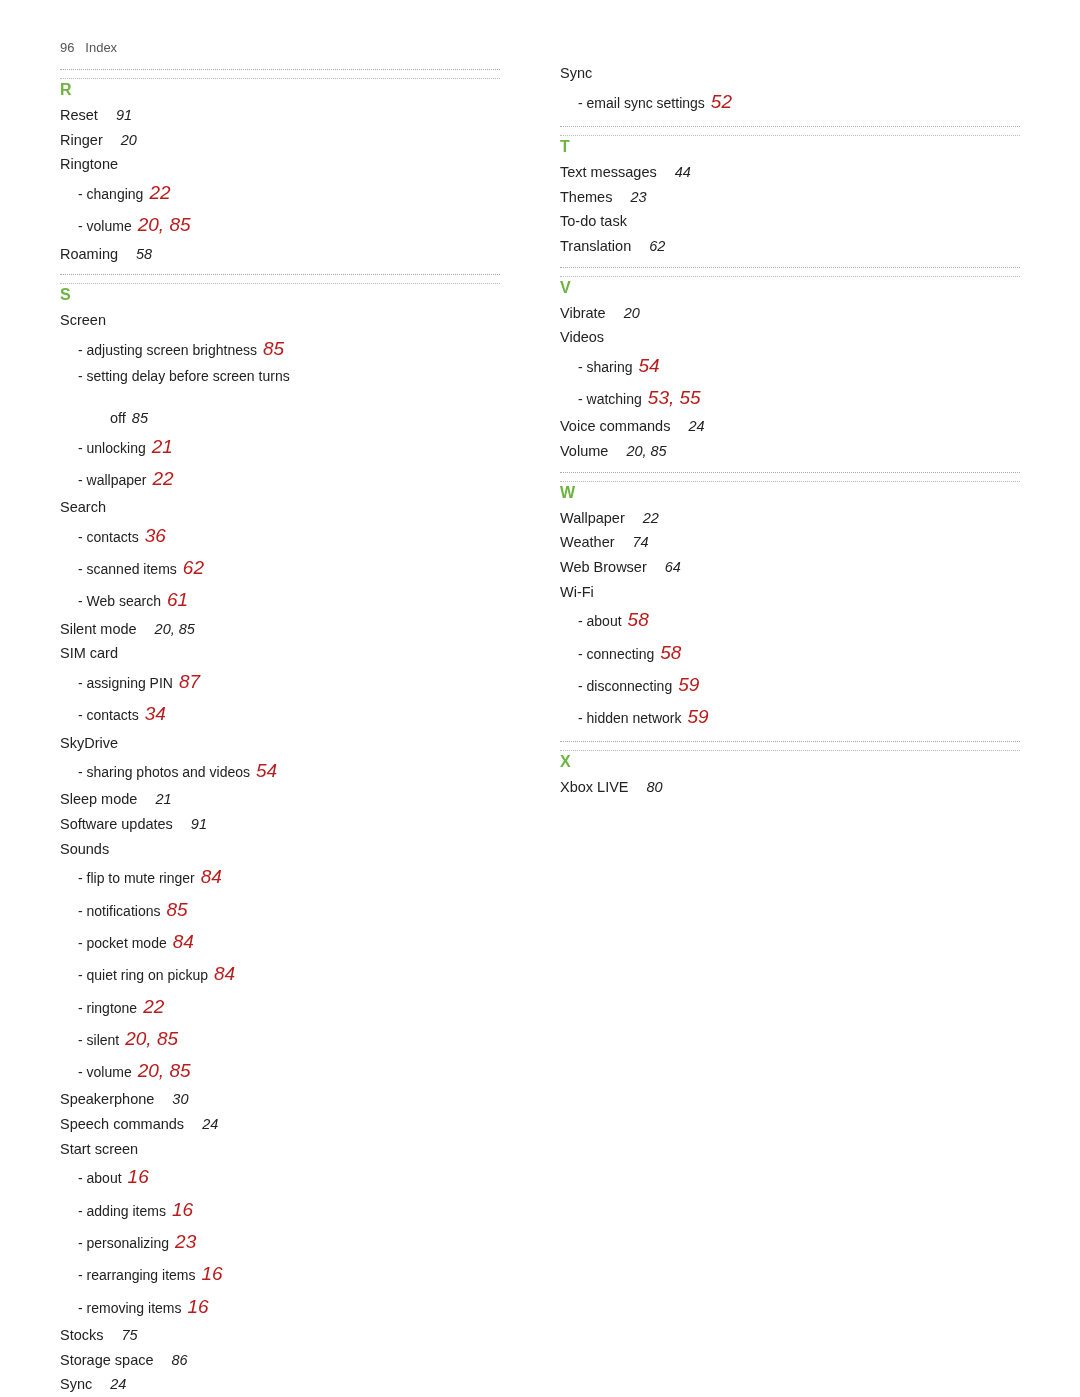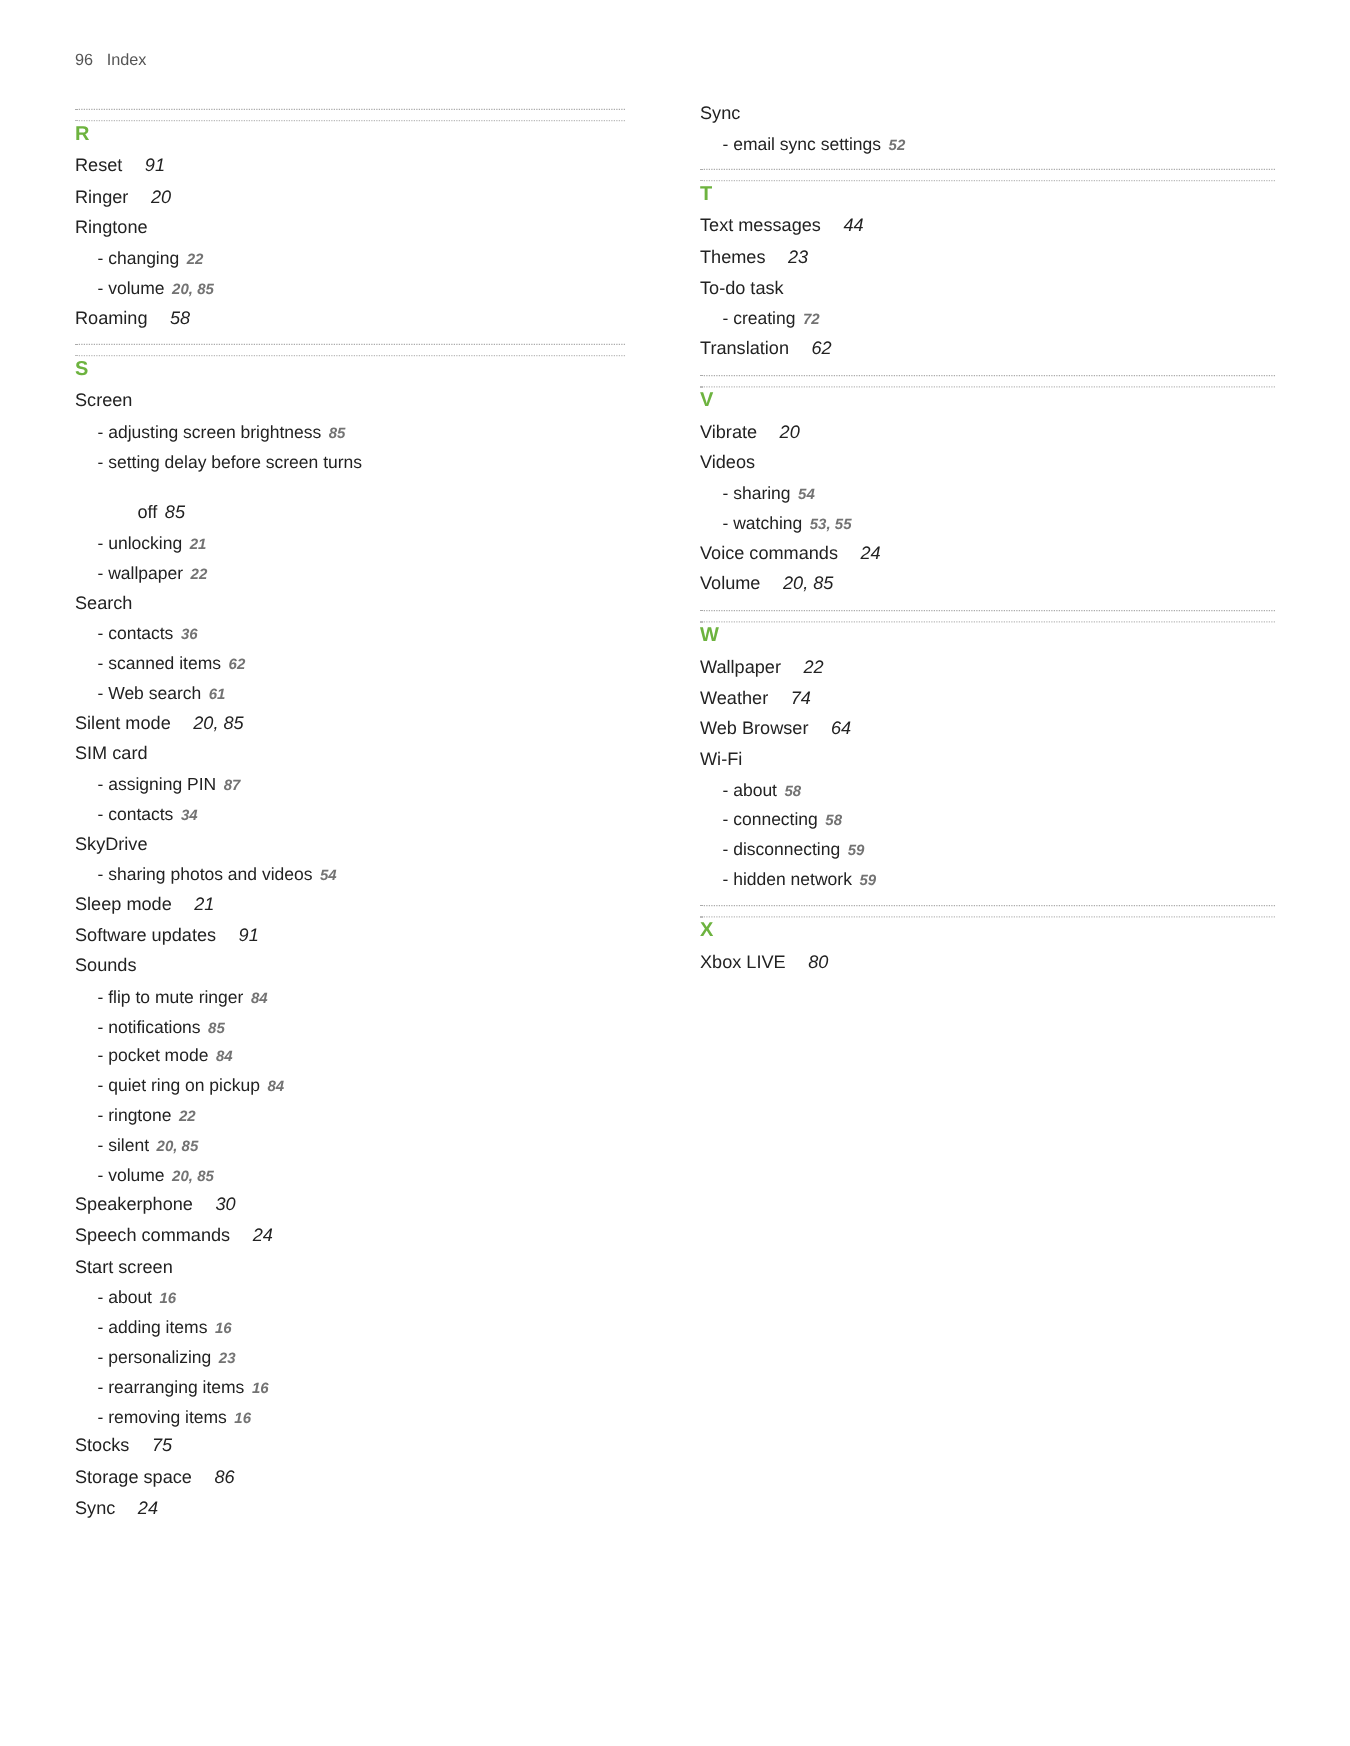--- a/index.html
+++ b/index.html
@@ -14,21 +14,20 @@
       font-size: 15px;
       color: #222222;
       width: 1080px;
       min-height: 1397px;
       padding: 40px 60px 60px 60px;
     }
 
     .page-header {
       font-size: 13px;
       color: #555;
-      margin-bottom: 18px;
       padding-bottom: 6px;
     }
 
     .two-column {
       display: flex;
       gap: 0;
       width: 100%;
     }
 
     .column-left {
@@ -81,24 +80,23 @@
       padding-left: 18px;
     }
 
     .sub-entry-text {
       font-size: 14px;
       color: #222;
     }
 
     .sub-entry-num {
       font-style: italic;
-      color: #737373;
-      font-size: 12px;
+      color: #b91c1c;
+      font-size: 19px;
       margin-left: 6px;
-      font-weight: bold;
     }
 
     .sub-sub-entry {
       display: flex;
       align-items: flex-start;
       line-height: 1.7;
       padding-left: 50px;
       margin-top: 17px;
     }
 
@@ -309,24 +307,20 @@
         <span class="entry-text">Text messages</span>
         <span class="entry-num">44</span>
       </div>
       <div class="index-entry">
         <span class="entry-text">Themes</span>
         <span class="entry-num">23</span>
       </div>
       <div class="index-entry">
         <span class="entry-text">To-do task</span>
       </div>
-      <div class="sub-entry">
-        <span class="sub-entry-text">- creating</span>
-        <span class="sub-entry-num">72</span>
-      </div>
       <div class="index-entry">
         <span class="entry-text">Translation</span>
         <span class="entry-num">62</span>
       </div>
       <hr class="section-divider">
       <hr class="section-divider" style="border-top: 1px dotted rgb(187, 187, 187);">
       <span class="section-letter">V</span>
       <div class="index-entry">
         <span class="entry-text">Vibrate</span>
         <span class="entry-num">20</span>

